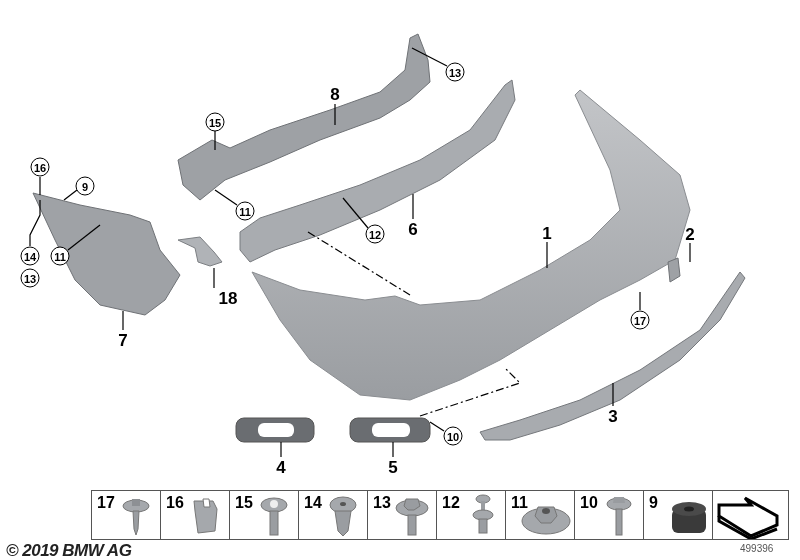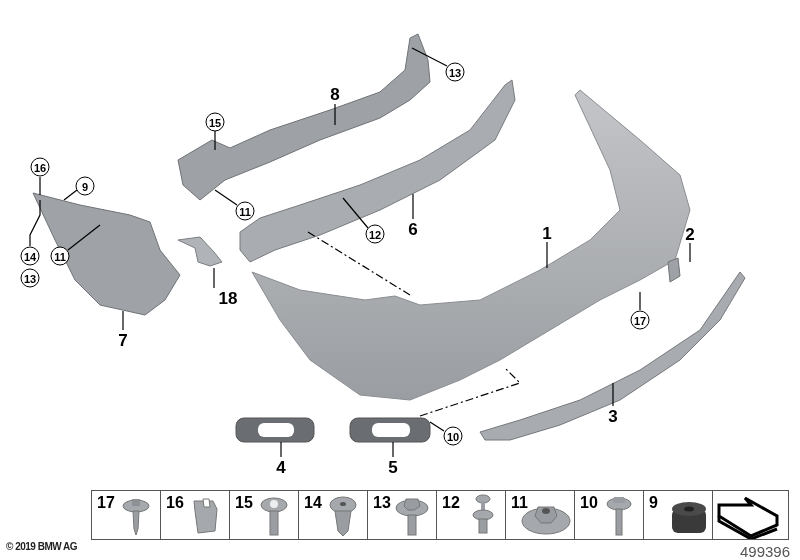--- a/index.html
+++ b/index.html
@@ -6,22 +6,22 @@
   body { width:800px; height:560px; position:relative; overflow:hidden; font-family:"Liberation Sans", sans-serif; }
   #diagram { position:absolute; left:0; top:0; width:800px; height:560px; }
   .lbl { position:absolute; font-weight:bold; font-size:17px; color:#000; line-height:1; transform:translate(-50%,-50%); }
   .circ { position:absolute; width:19px; height:19px; border:1.6px solid #000; border-radius:50%; background:#fff;
           font-size:11px; font-weight:bold; display:flex; align-items:center; justify-content:center; transform:translate(-50%,-50%); box-sizing:border-box; }
   #fastener-strip { position:absolute; left:91px; top:490px; height:48px; display:flex; border:1px solid #555; background:#fff; }
   .cell { width:69px; height:48px; border-right:1px solid #555; position:relative; box-sizing:border-box; }
   .cell:last-child { border-right:none; width:75px; }
   .cell .num { position:absolute; left:5px; top:3px; font-weight:bold; font-size:16px; }
   .cell svg { position:absolute; left:0; top:0; }
-  #copyright { position:absolute; left:6px; top:541px; font-size:10px; font-weight:bold; color:#222; letter-spacing:-0.5px; }
-  #diagram-id { position:absolute; left:740px; top:543px; font-size:15px; color:#555; }
+  #copyright { position:absolute; left:6px; top:541px; font-size:17px; font-weight:bold; color:#222; letter-spacing:-0.5px;font-style:italic; }
+  #diagram-id { position:absolute; left:740px; top:543px; font-size:10px; color:#555; }
 </style>
 </head>
 <body>
 
 <div id="diagram">
   <svg width="800" height="560" viewBox="0 0 800 560">
     <defs>
       <linearGradient id="bgr" x1="0" y1="0" x2="0" y2="1">
         <stop offset="0" stop-color="#c3c5c8"></stop>
         <stop offset="1" stop-color="#9a9da1"></stop>

